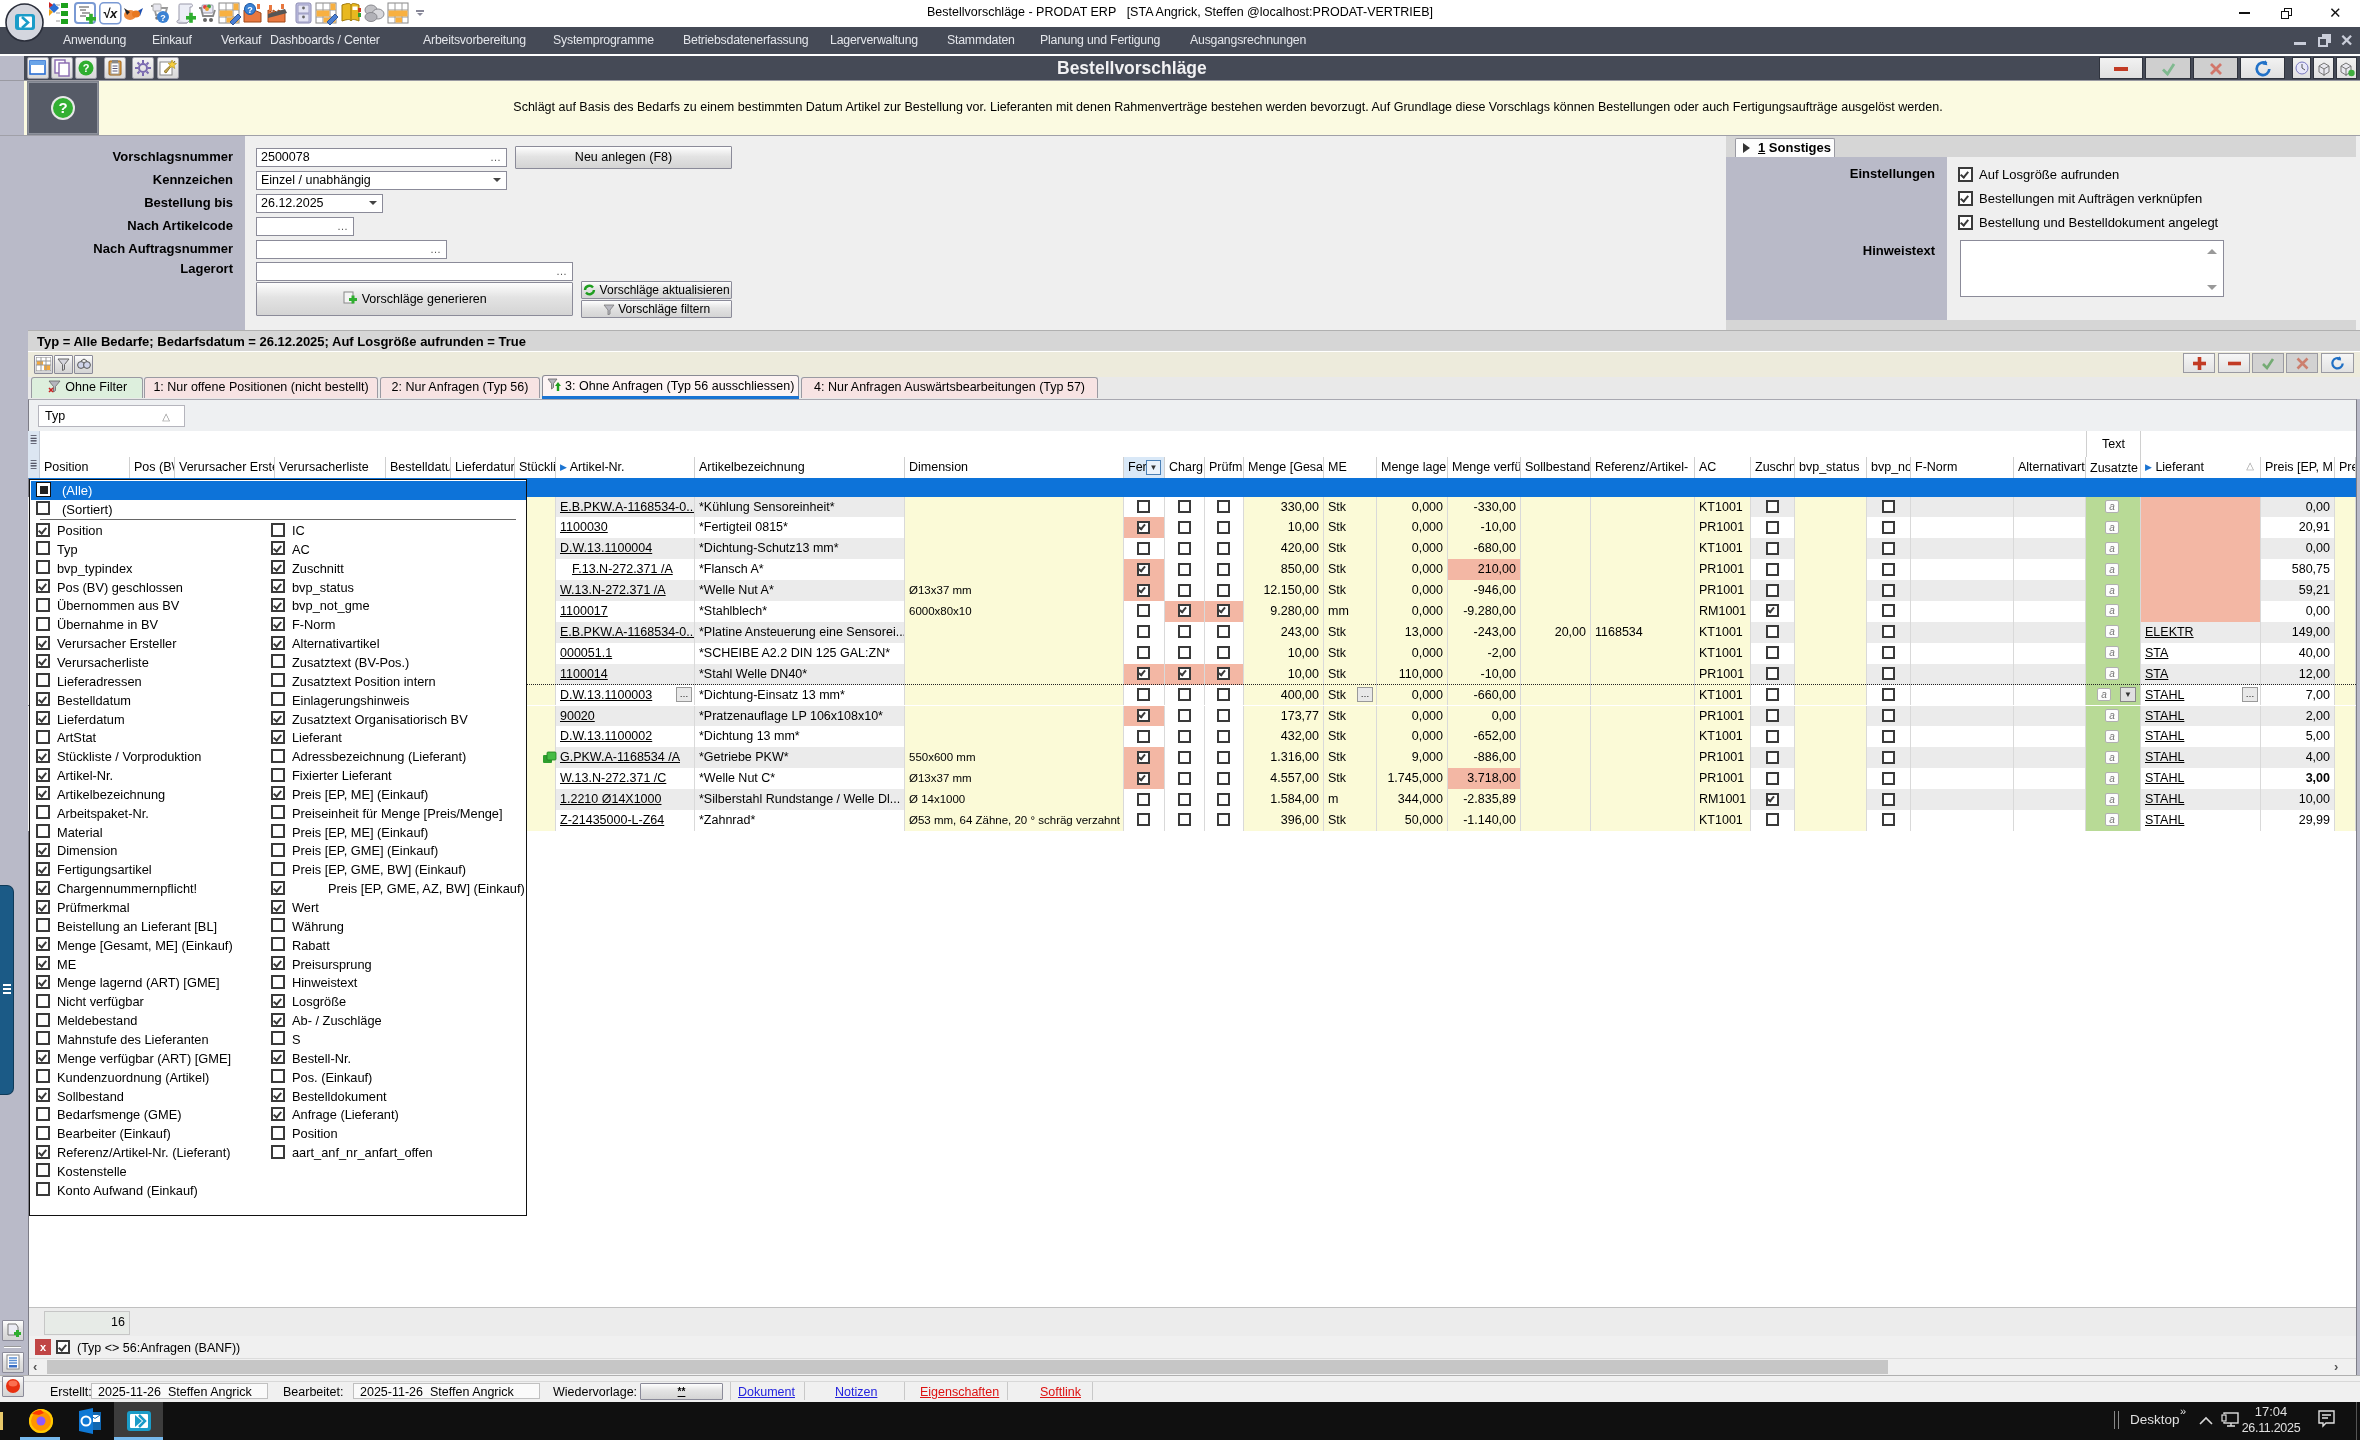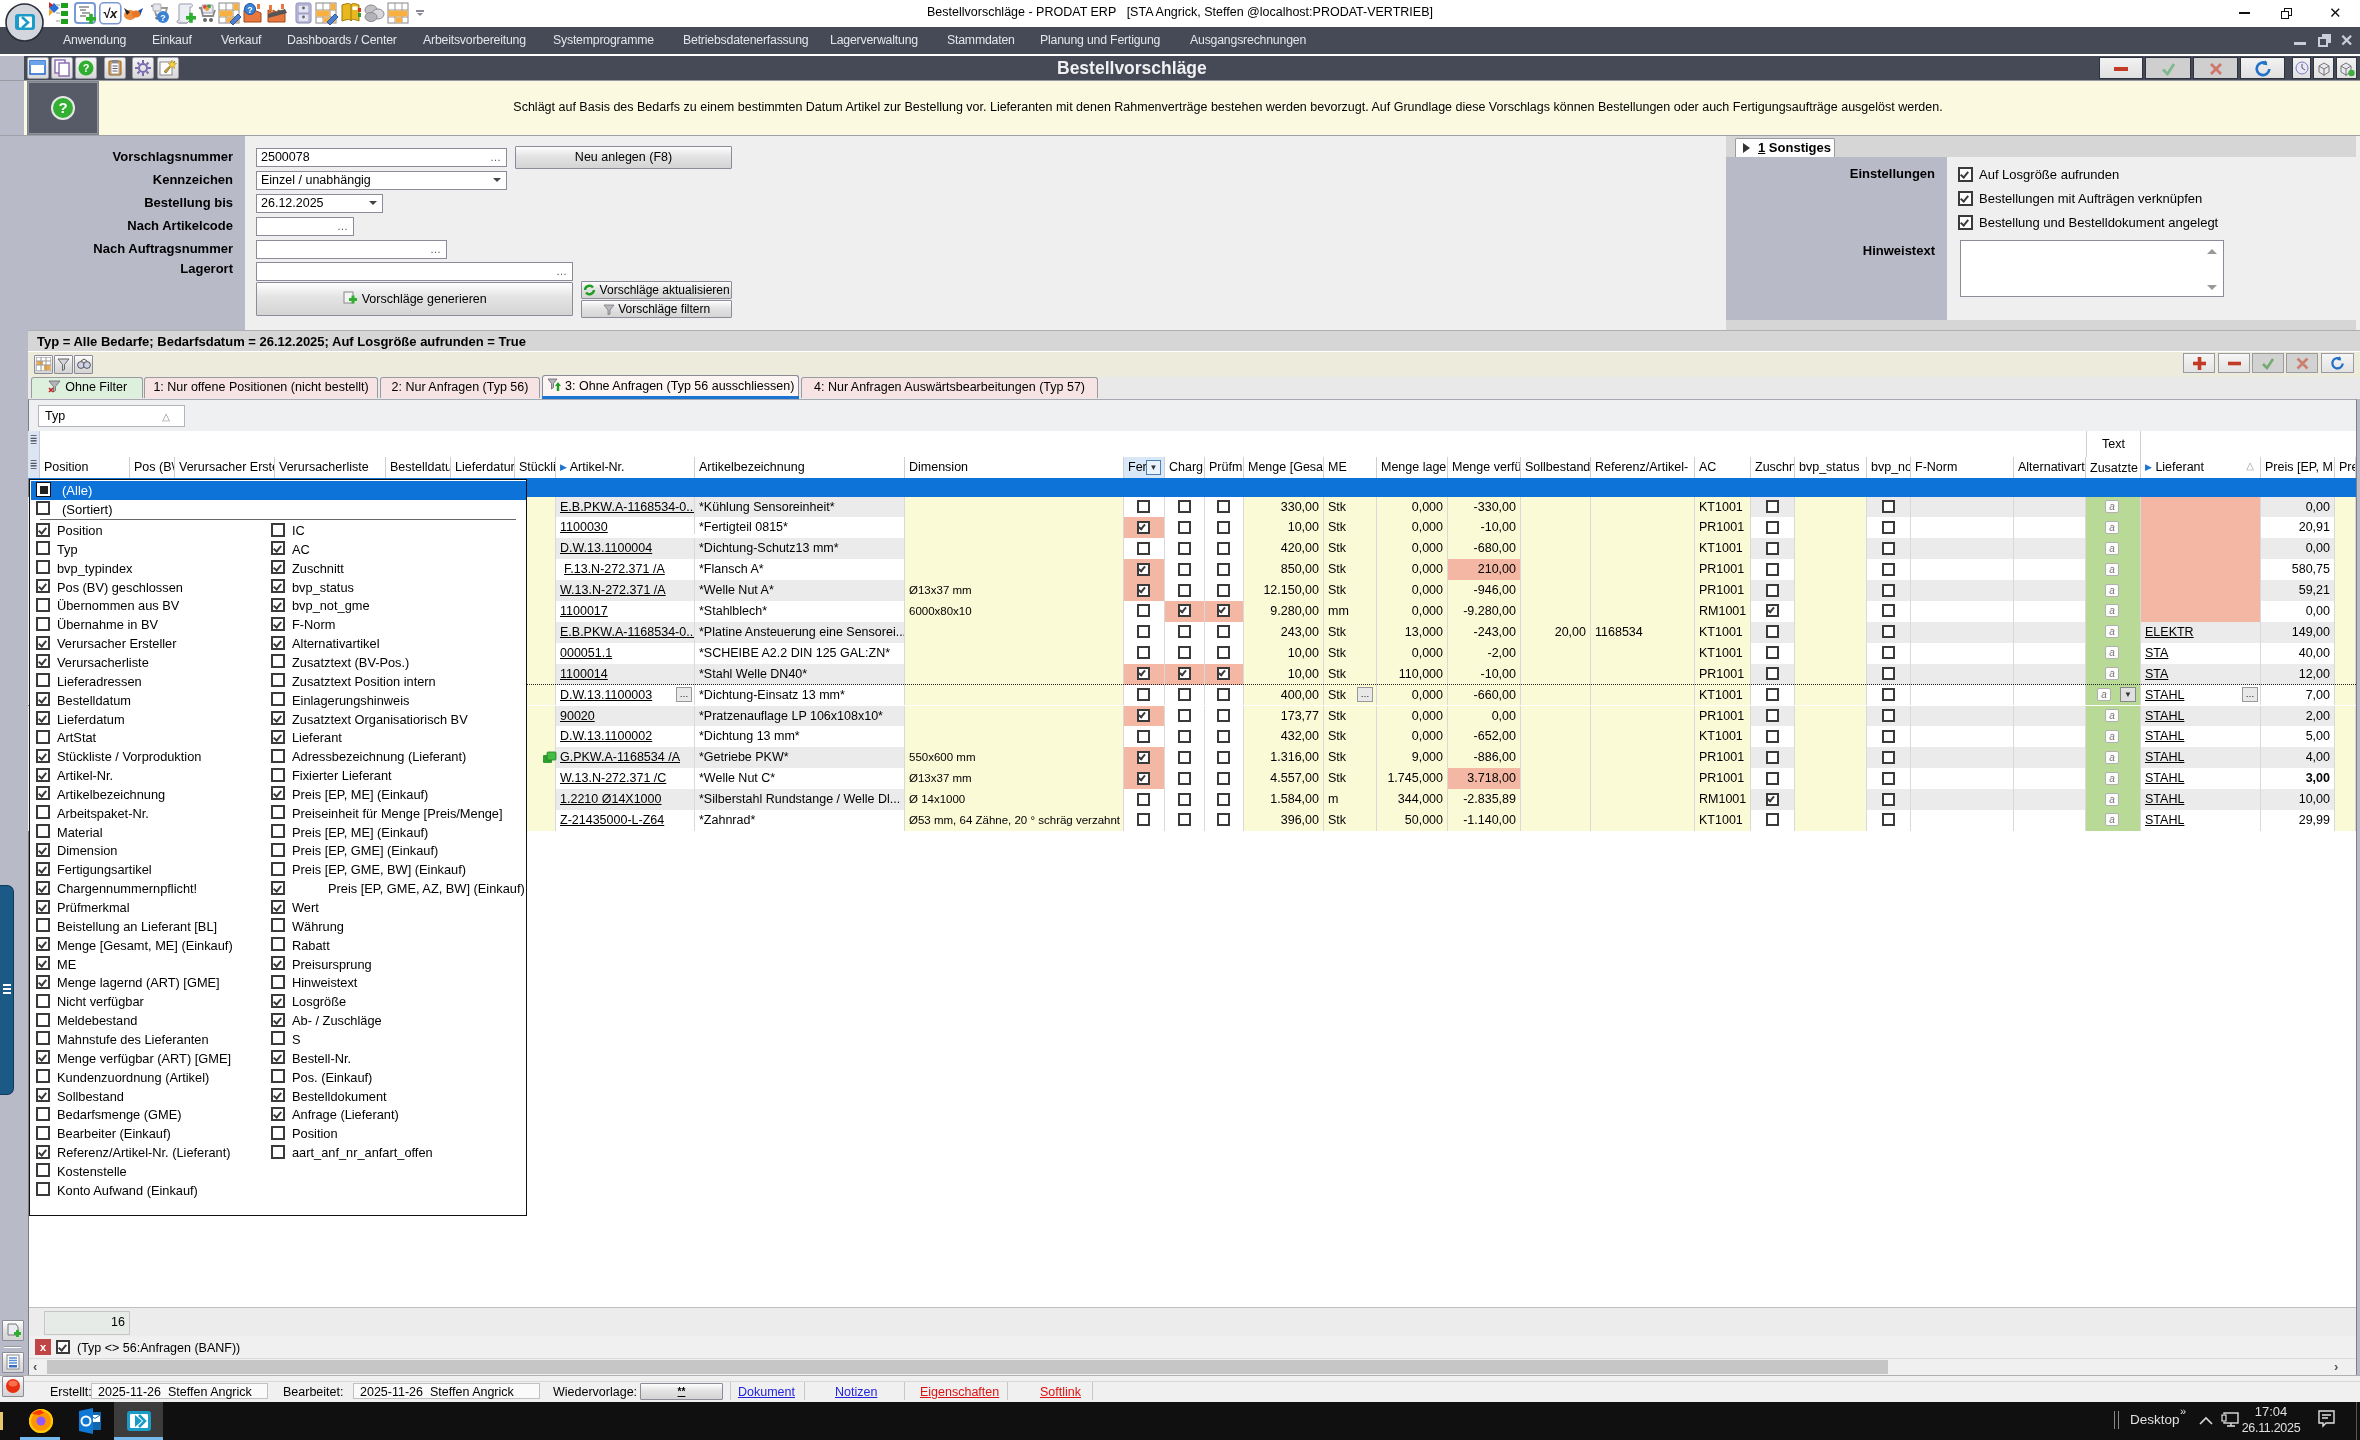--- a/index.html
+++ b/index.html
@@ -28,21 +28,21 @@
 <div class="a" style="left:0;top:0;width:2360px;height:27px;background:#fff;"></div>
 <div class="a" style="left:0;top:0;width:2360px;height:27px;font-size:12.5px;color:#000;text-align:center;line-height:25px;">Bestellvorschläge - PRODAT ERP&nbsp;&nbsp;&nbsp;[STA Angrick, Steffen @localhost:PRODAT-VERTRIEB]</div>
 <div class="a" style="left:2239px;top:12px;width:11px;height:1.6px;background:#111;"></div>
 <div class="a" style="left:2284px;top:8px;width:8px;height:8px;border:1.4px solid #111;background:#fff;margin:0;"></div>
 <div class="a" style="left:2281px;top:11px;width:8px;height:8px;border:1.4px solid #111;background:#fff;"></div>
 <div class="a" style="left:2329px;top:6px;width:14px;height:14px;font-size:15px;line-height:14px;color:#111;">✕</div>
 <div class="a" style="left:0;top:27px;width:2360px;height:27px;background:#454a56;"></div>
 <div class="a mi" style="left:63px;top:27px;">Anwendung</div>
 <div class="a mi" style="left:152px;top:27px;">Einkauf</div>
 <div class="a mi" style="left:221px;top:27px;">Verkauf</div>
-<div class="a mi" style="left:287px;top:27px;">Dashboards / Center</div>
+<div class="a mi" style="left:270px;top:27px;">Dashboards / Center</div>
 <div class="a mi" style="left:423px;top:27px;">Arbeitsvorbereitung</div>
 <div class="a mi" style="left:553px;top:27px;">Systemprogramme</div>
 <div class="a mi" style="left:683px;top:27px;">Betriebsdatenerfassung</div>
 <div class="a mi" style="left:830px;top:27px;">Lagerverwaltung</div>
 <div class="a mi" style="left:947px;top:27px;">Stammdaten</div>
 <div class="a mi" style="left:1040px;top:27px;">Planung und Fertigung</div>
 <div class="a mi" style="left:1190px;top:27px;">Ausgangsrechnungen</div>
 <div class="a" style="left:2294px;top:42px;width:12px;height:3px;background:#c9cdd9;"></div>
 <div class="a" style="left:2322px;top:34px;width:9px;height:9px;background:#c9cdd9;"></div>
 <div class="a" style="left:2318px;top:37px;width:10px;height:10px;background:#454a56;border:2px solid #c9cdd9;"></div>
@@ -369,21 +369,21 @@
     </div>
 <div class="tcell" style="left:2335px;top:538.3px;height:20.9px;width:21px;background:#fbfad7;"></div>
 <div class="tcell" style="left:40px;top:559.2px;height:20.9px;width:90px;background:#fbfad7;"></div>
 <div class="tcell" style="left:130px;top:559.2px;height:20.9px;width:45px;background:#fbfad7;"></div>
 <div class="tcell" style="left:175px;top:559.2px;height:20.9px;width:100px;background:#fbfad7;"></div>
 <div class="tcell" style="left:275px;top:559.2px;height:20.9px;width:111px;background:#fbfad7;"></div>
 <div class="tcell" style="left:386px;top:559.2px;height:20.9px;width:65px;background:#fbfad7;"></div>
 <div class="tcell" style="left:451px;top:559.2px;height:20.9px;width:64px;background:#fbfad7;"></div>
 <div class="tcell" style="left:515px;top:559.2px;height:20.9px;width:41px;background:#fbfad7;"></div>
 <div class="tcell" style="left:28px;top:559.2px;height:20.9px;width:12px;background:#f0f0f0;"></div>
-<div class="tcell" style="left:556px;top:559.2px;height:20.9px;width:139px;background:#fff;"><span class="lnk" style="padding-left:8px;display:inline-block;padding-top:3px;">F.13.N-272.371 /A</span></div>
+<div class="tcell" style="left:556px;top:559.2px;height:20.9px;width:139px;background:#fff;"><span class="lnk" style="padding-left:16px;display:inline-block;padding-top:3px;">F.13.N-272.371 /A</span></div>
 <div class="tcell" style="left:695px;top:559.2px;height:20.9px;width:210px;background:#fff;"><span style="padding-left:4px;display:inline-block;padding-top:3px;">*Flansch A*</span></div>
 <div class="tcell" style="left:905px;top:559.2px;height:20.9px;width:219px;background:#fbfad7;"><span style="padding-left:4px;display:inline-block;padding-top:4px;font-size:11.5px;"></span></div>
 <div class="tcell" style="left:1124px;top:559.2px;height:20.9px;width:41px;background:#f3b7a4;">
       <span class="cbx">
         <i></i>
       </span>
     </div>
 <div class="tcell" style="left:1165px;top:559.2px;height:20.9px;width:40px;background:#fff;">
       <span class="cbx"></span>
     </div>

